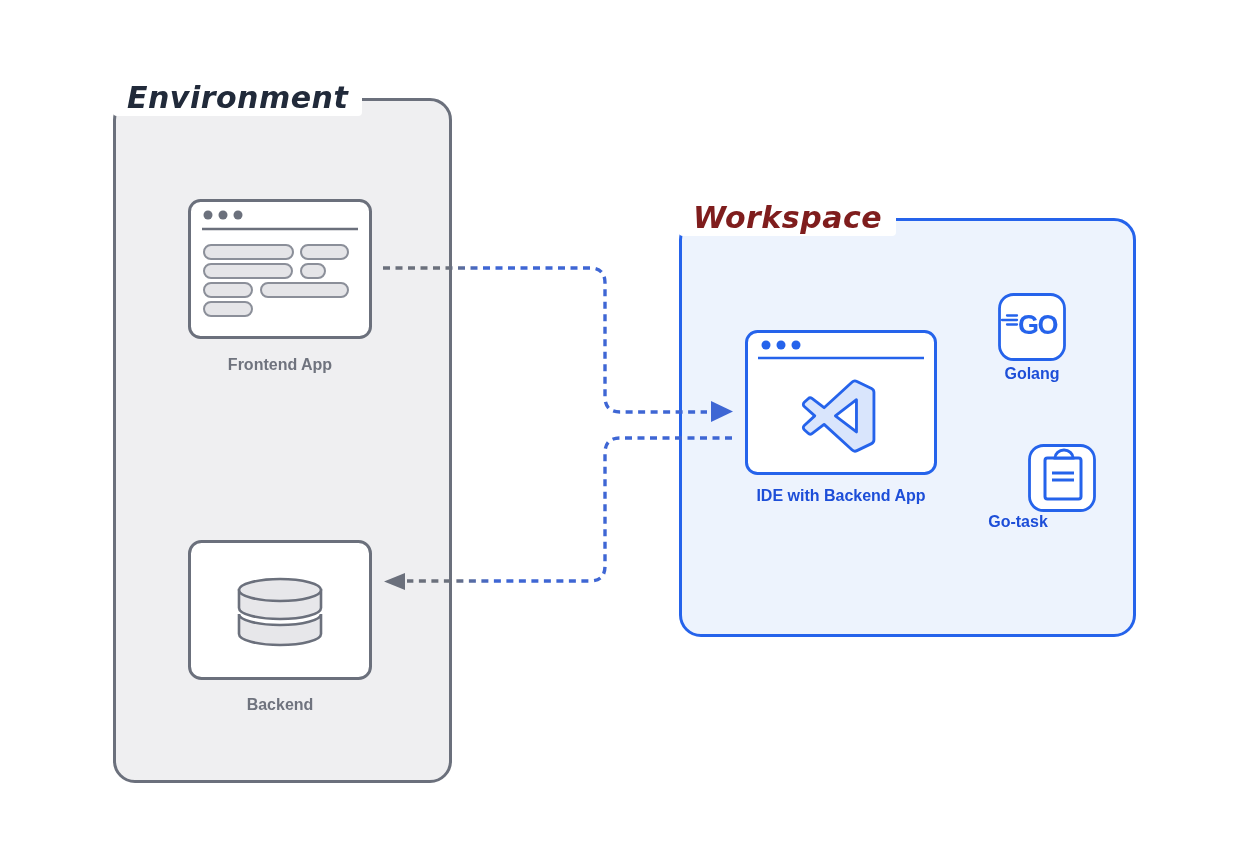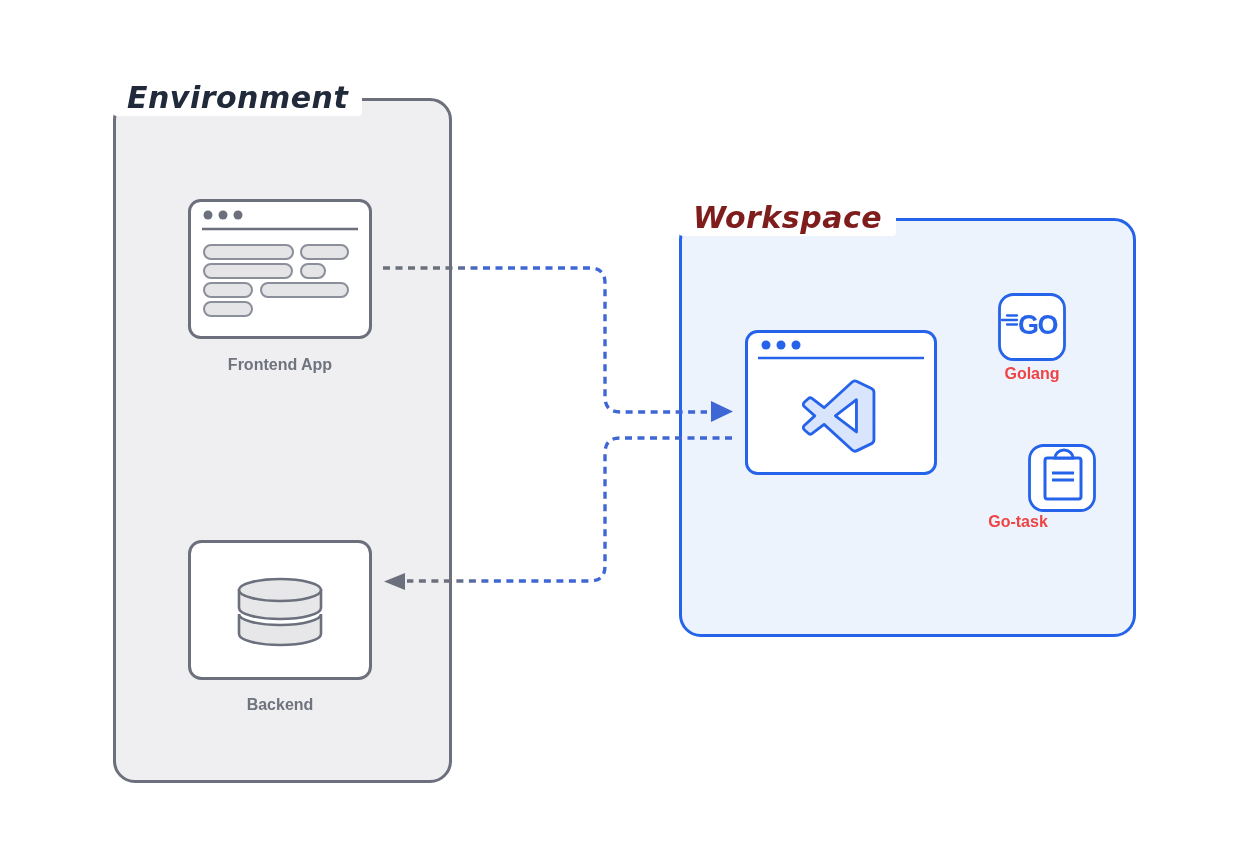--- a/index.html
+++ b/index.html
@@ -18,21 +18,21 @@
   }
   .env-title{left:113px;top:80px;width:339px;color:#212a3a;}
   .ws-title{left:679px;top:200px;width:457px;color:#7f1d1d;}
   .group-title span{background:#ffffff;padding:1px 14px;border-radius:4px;}
   
   .node-svg{position:absolute;display:block;}
   .node-label{
     position:absolute;text-align:center;font-weight:700;font-size:16px;
   }
   .node-label.gray{color:#6f737e;}
-  .node-label.blue{color:#ef4444;}
+  .node-label.blue{color:#1d4ed8;}
   .node-label.small{font-size:16px;}
   
   .arrows{position:absolute;left:0;top:0;pointer-events:none;}
 </style>
 </head>
 <body>
 
 <div class="canvas">
 
   <div class="group-box env-box"></div>
@@ -86,20 +86,21 @@
     <g transform="translate(58,50) scale(0.71)">
       <path d="M96.5,12 L76,2 c-2.4,-1.2 -5.2,-0.7 -7.1,1.2 L29.7,39 L12.6,26
                c-1.6,-1.2 -3.8,-1.1 -5.3,0.3 L1.8,31.3 c-1.8,1.6 -1.8,4.5 0,6.1
                L16.6,50.5 L1.8,64 c-1.8,1.6 -1.8,4.5 0,6.1 l5.5,5
                c1.5,1.4 3.7,1.5 5.3,0.3 L29.7,62.5 L68.9,98.3
                c1.9,1.9 4.7,2.4 7.1,1.2 l20.5,-9.9 c2.1,-1 3.4,-3.1 3.4,-5.4
                L99.9,17.4 c0,-2.3 -1.3,-4.4 -3.4,-5.4 z
                M75.3,73.2 L45.6,50.5 L75.3,27.8 z" fill="#d9e5fc" fill-rule="evenodd" stroke="#2563eb" stroke-width="4" stroke-linejoin="round"></path>
     </g>
   </svg>
+  <div class="node-label blue" style="left:725px;top:487px;width:232px">IDE with Backend App</div>
 
   <svg class="node-svg" style="left:998px;top:293px" width="68" height="68" viewBox="0 0 68 68">
     <rect x="1.5" y="1.5" width="65" height="65" rx="14" fill="#ffffff" stroke="#2563eb" stroke-width="2.8"></rect>
     <g>
       <g stroke="#2563eb" stroke-width="2.3" stroke-linecap="round">
         <line x1="9" y1="22.5" x2="19" y2="22.5"></line>
         <line x1="4" y1="27" x2="19" y2="27"></line>
         <line x1="9" y1="31.5" x2="19" y2="31.5"></line>
       </g>
       <text x="20" y="41" font-family="Liberation Sans, sans-serif" font-size="27" font-weight="800" letter-spacing="-1.5" fill="#2563eb">GO</text>

